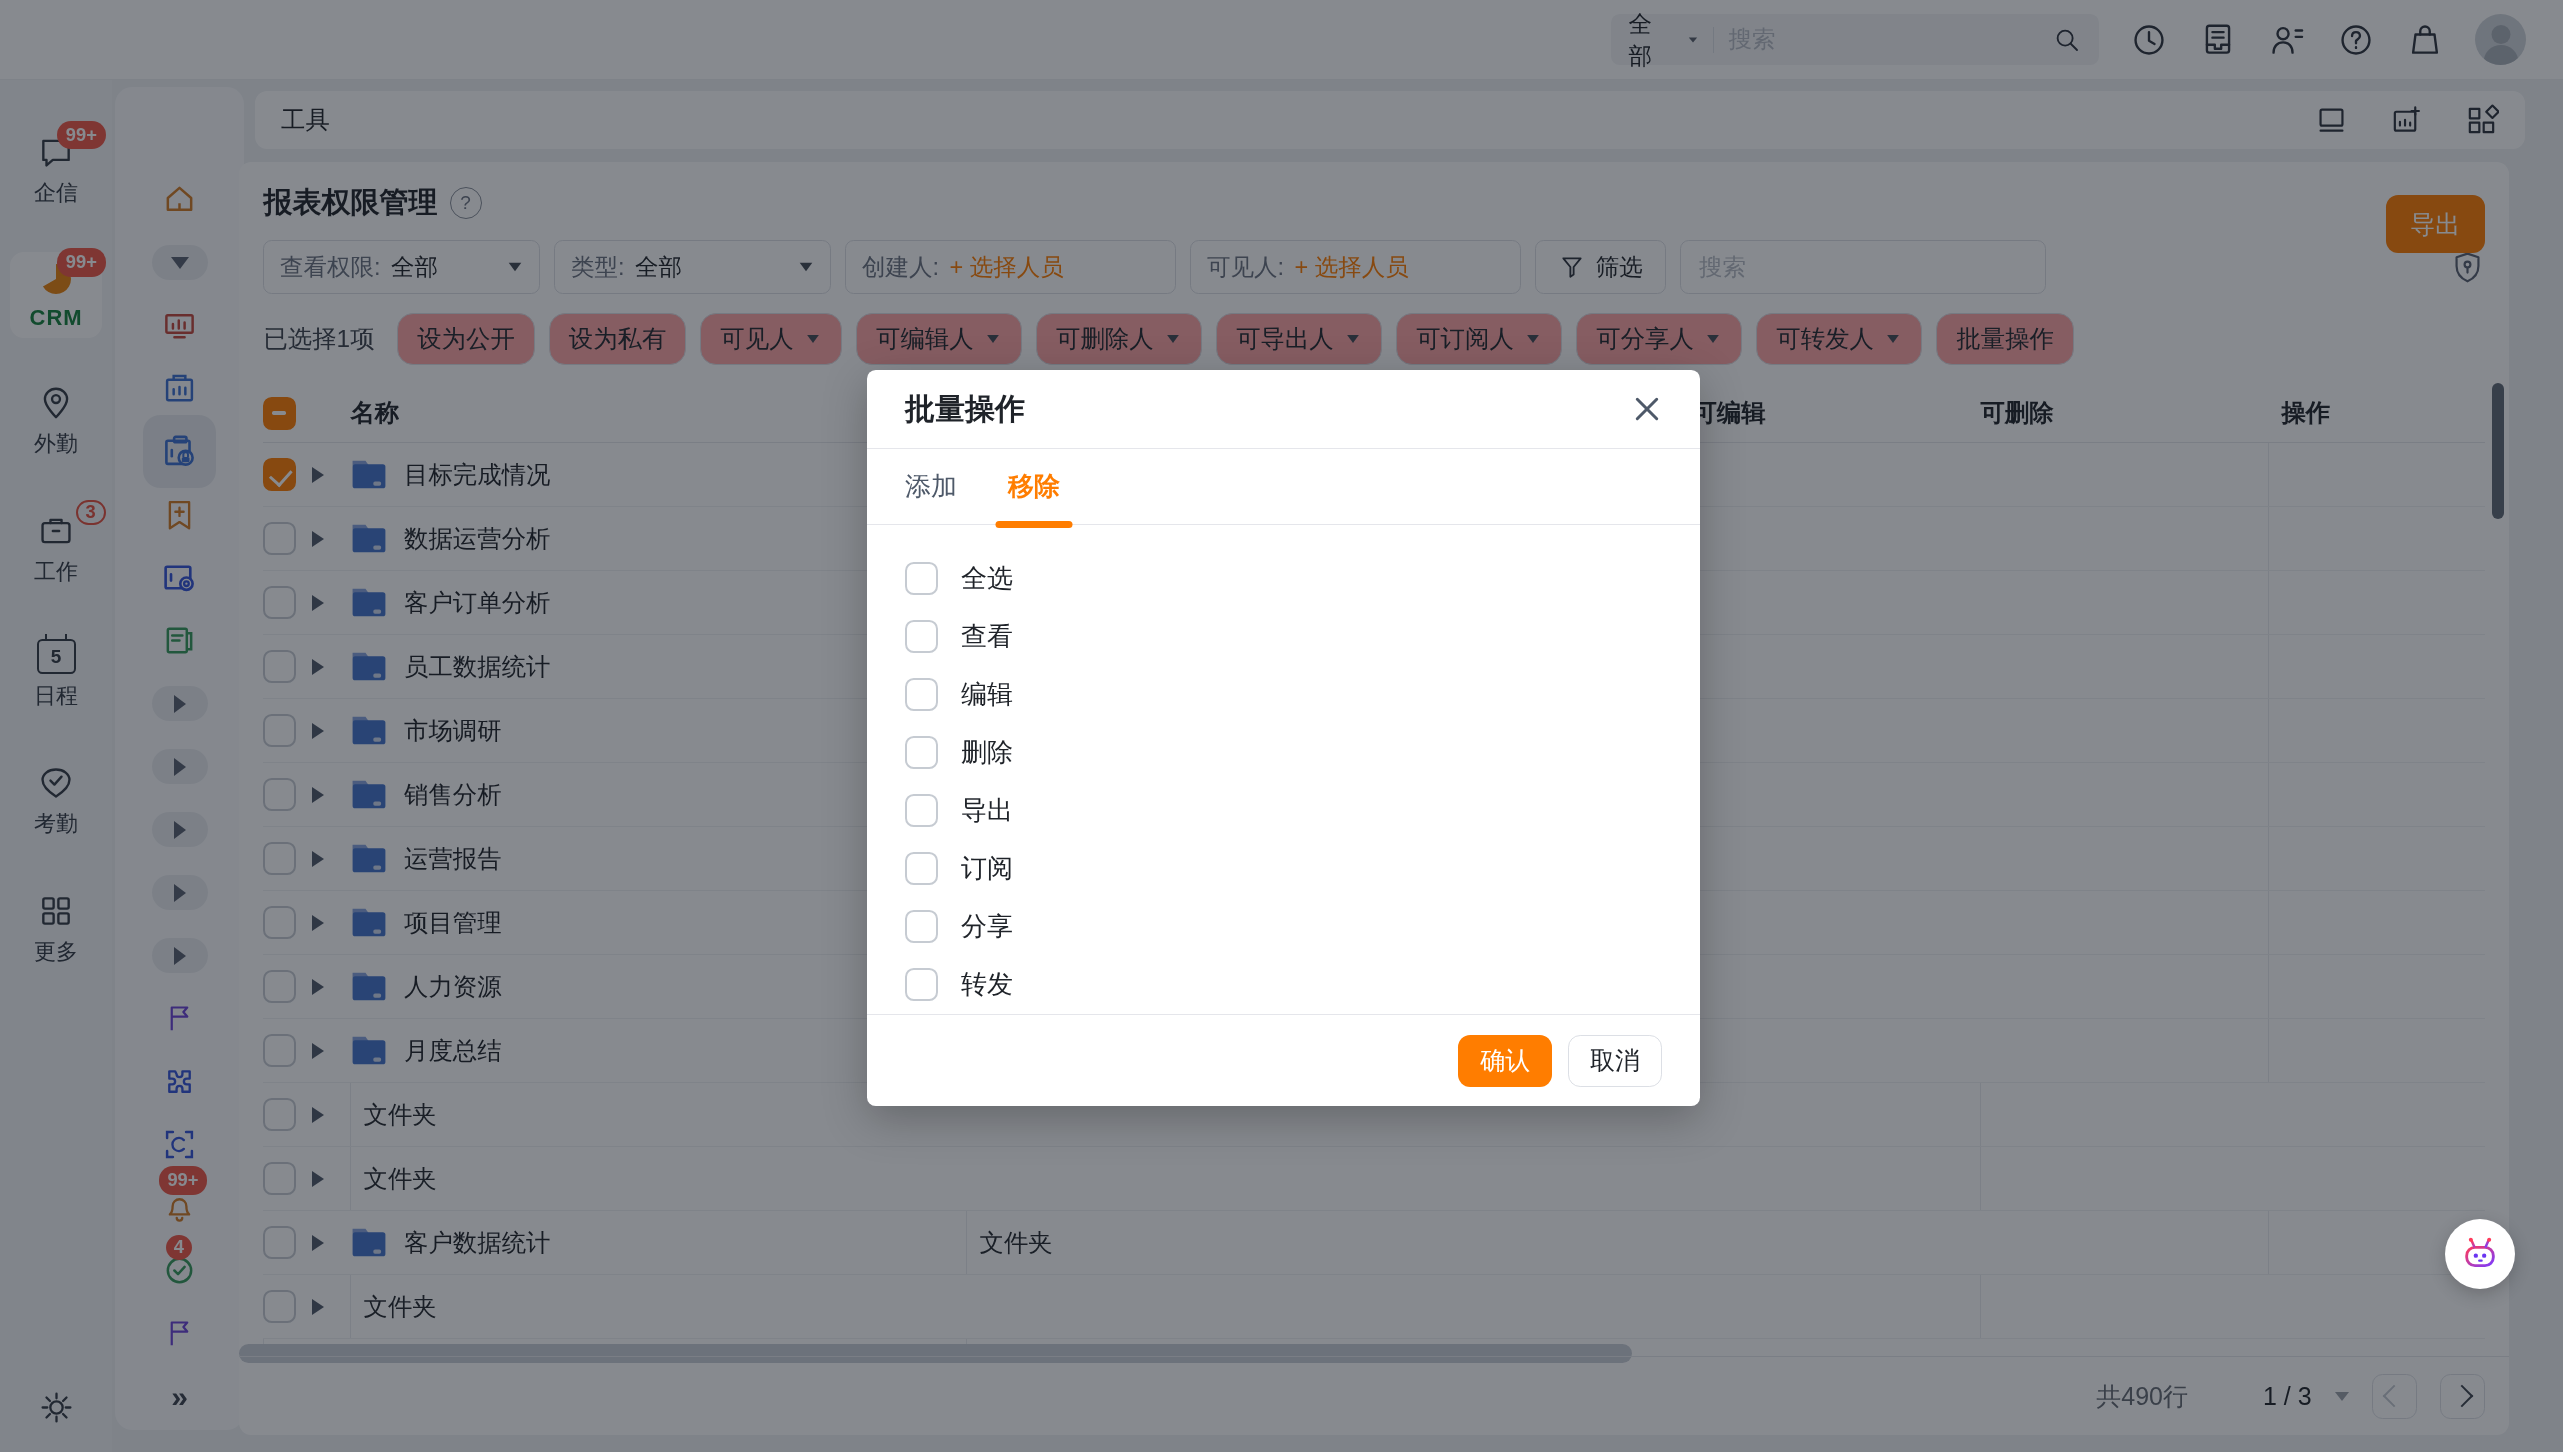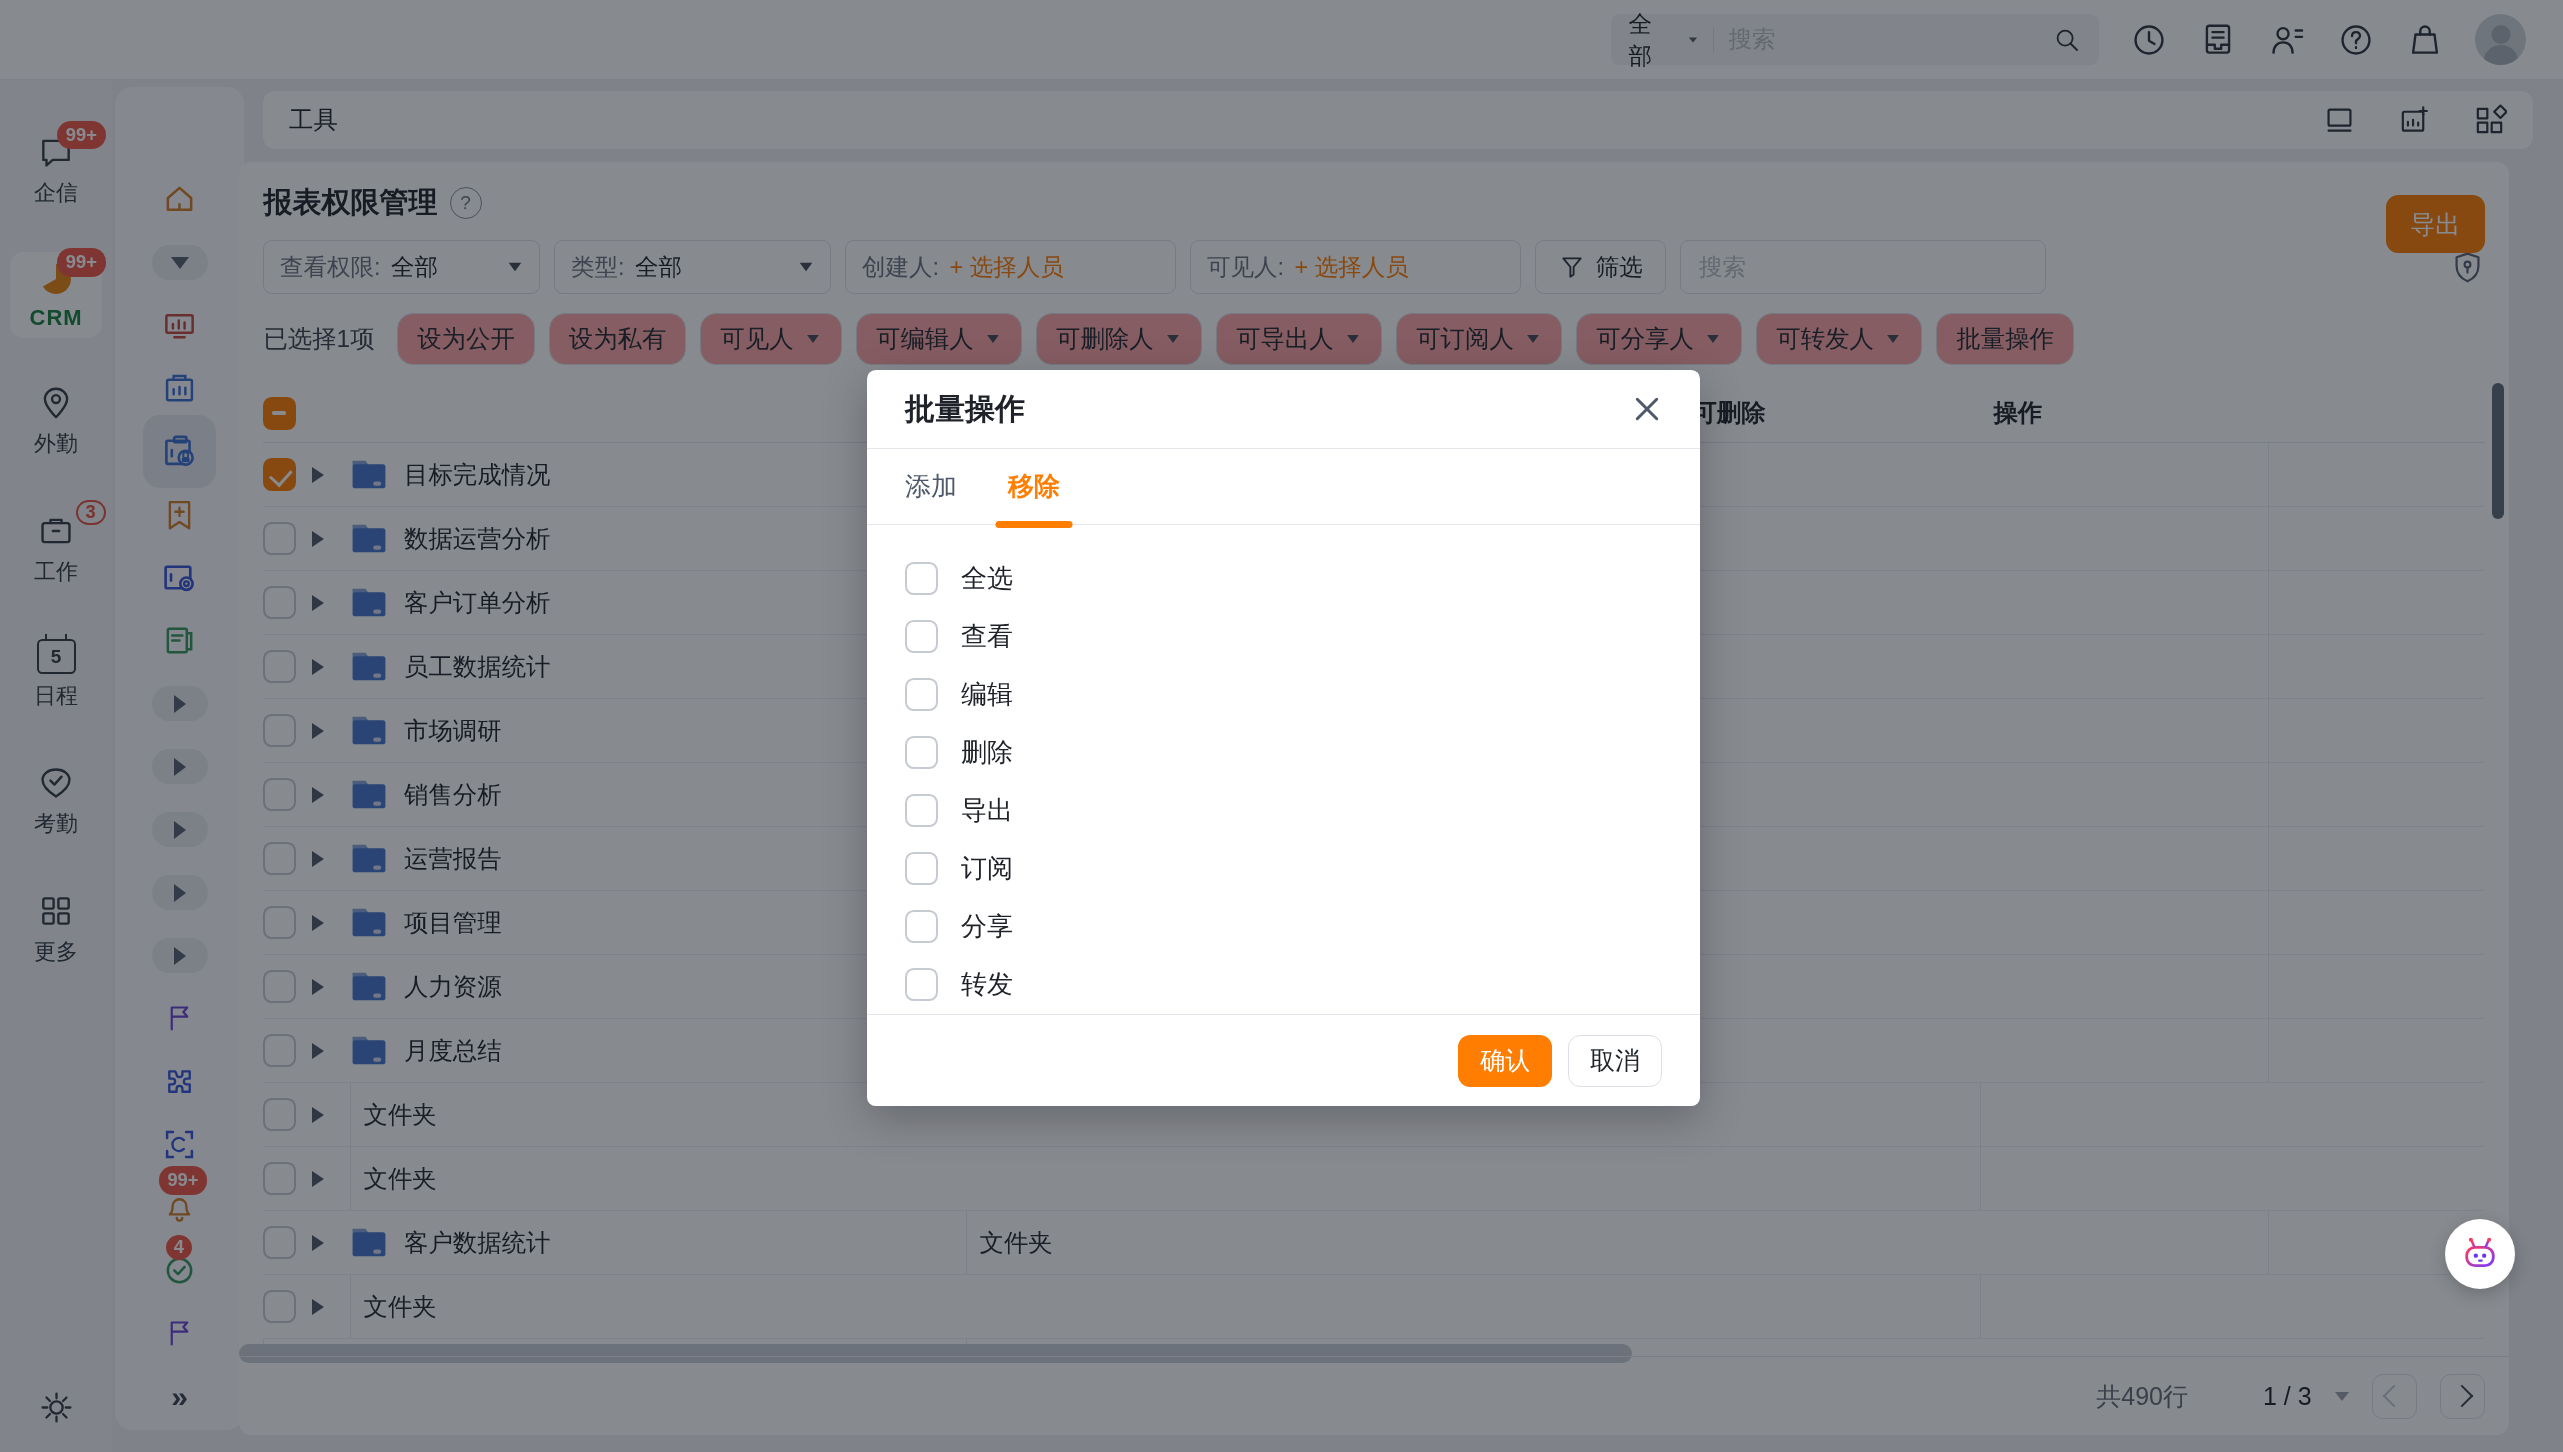--- a/index.html
+++ b/index.html
@@ -50,21 +50,21 @@
   .ritem.active::before{content:"";position:absolute;left:0;top:-18.3px;width:73px;height:73px;background:#e7e9ee;border-radius:17.4px;}
   .ritem>*{position:relative;}
   .pill{background:#e9ebef;border-radius:17.4px;width:56px;height:35px;display:flex;align-items:center;justify-content:center;}
   .tri-down{width:0;height:0;border-left:9.6px solid transparent;border-right:9.6px solid transparent;border-top:12.2px solid #586070;}
   .tri-right{width:0;height:0;border-top:9.6px solid transparent;border-bottom:9.6px solid transparent;border-left:12.2px solid #586070;}
   .rbadge{position:absolute;top:-23px;left:15.7px;background:#ee5747;color:#fff;font-size:18.3px;font-weight:700;
     line-height:1;padding:5.2px 8.7px;border-radius:14px;z-index:2;}
   .rbadge.round{left:23px;top:-17.4px;padding:3.5px 7.8px;border-radius:50%;}
   .dbl-chev{font-size:30px;color:#3c434e;font-weight:700;}
   
-  .tabcard{position:absolute;left:263px;top:91px;width:2270px;height:58px;background:#fff;border-radius:12.2px;
+  .tabcard{position:absolute;left:255px;top:91px;width:2270px;height:58px;background:#fff;border-radius:12.2px;
     display:flex;align-items:center;padding:0 26px;box-sizing:border-box;font-size:24.4px;}
   .ticons{margin-left:auto;display:flex;gap:40px;align-items:center;}
   .maincard{position:absolute;left:239px;top:162px;width:2270px;height:1273px;background:#fff;border-radius:12.2px;
     box-sizing:border-box;padding:0 24.4px;}
   .titlerow{margin-top:21px;height:40px;display:flex;align-items:center;gap:12.2px;}
   .titlerow h1{margin:0;font-size:29px;font-weight:700;}
   .help-c{width:30px;height:30px;border:1.7px solid #868d98;border-radius:50%;color:#6b7280;
     font-size:19px;display:flex;align-items:center;justify-content:center;}
   .export-btn{position:absolute;top:33px;right:24.4px;height:58px;padding:0 24.4px;background:#ff7d00;color:#fff;
     border-radius:12.2px;font-size:25px;display:flex;align-items:center;cursor:pointer;}
@@ -453,20 +453,21 @@
       <span>可转发人</span>
         <span class="tri-down"></span>
     </div>
     <div class="abtn">批量操作</div>
   </div>
 
   <div class="tbl">
     <div class="thead">
       <span class="cb ind"></span>
       <span></span>
+      <span>名称</span>
       <span></span>
       <span>可编辑</span>
       <span>可删除</span>
       <span style="padding-left:13px">操作</span>
     </div>
     <div class="tbody">
 
       <div class="tr">
         <span class="cb checked"></span>
         <span class="caret"></span>

